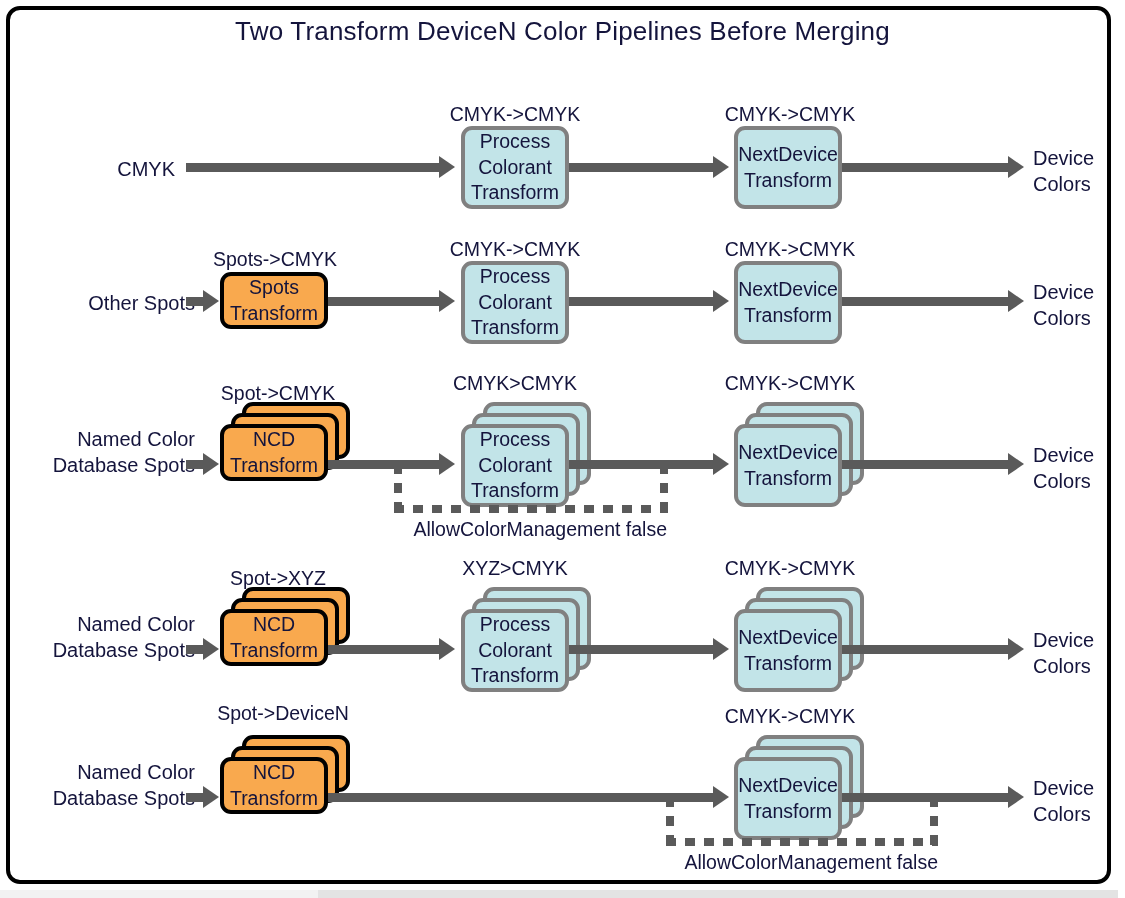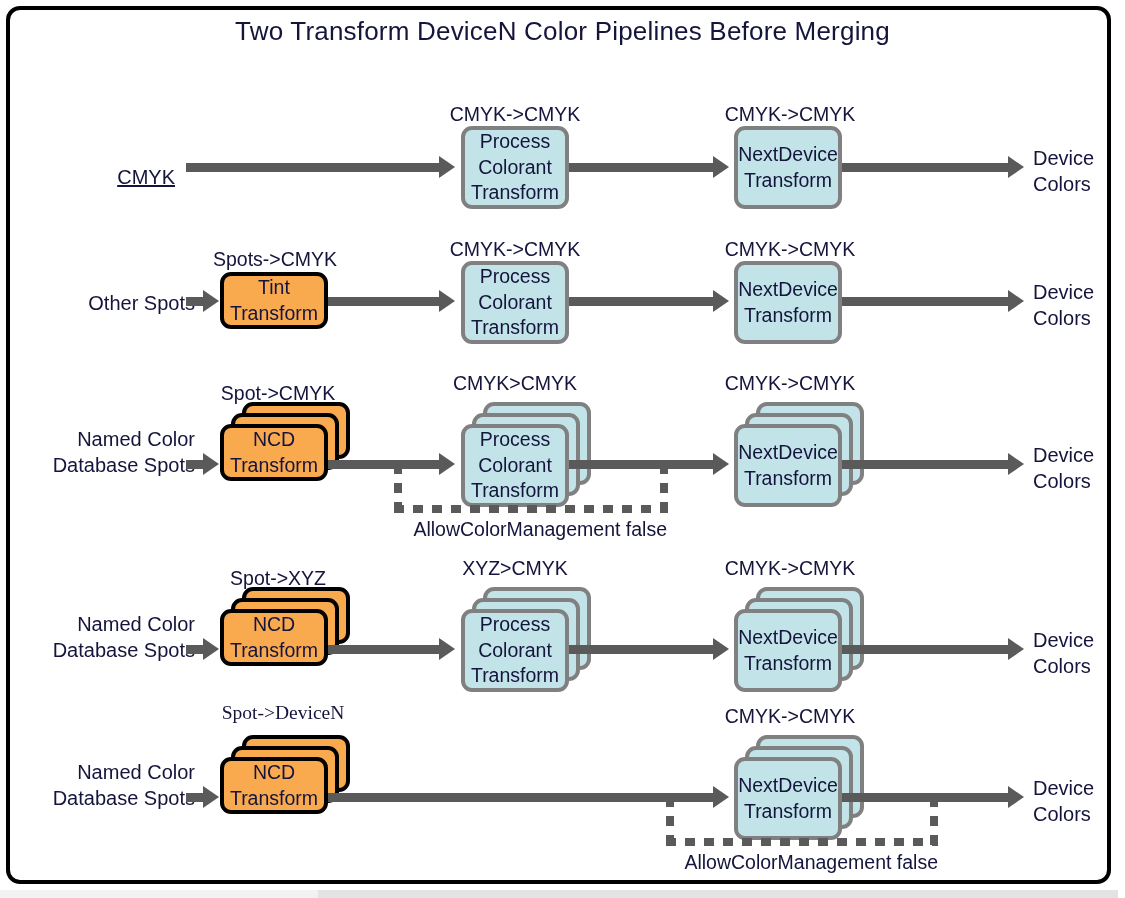--- a/index.html
+++ b/index.html
@@ -64,21 +64,21 @@
 </style>
 </head>
 <body>
 
 <div id="frame"></div>
 <div id="bottomstrip1"></div>
 <div id="bottomstrip2"></div>
 
 <div id="title">Two Transform DeviceN Color Pipelines Before Merging</div>
 
-<div class="lbl r" style="left:40px;top:164px;width:135px;text-decoration:underline;">CMYK</div>
+<div class="lbl r" style="left:40px;top:156px;width:135px;">CMYK</div>
 
 <div class="line" style="left:186px;top:163px;width:253px;"></div>
 <div class="ahead" style="left:439px;top:156px;"></div>
 
 <div class="maplbl" style="left:400px;top:103px;width:230px;">CMYK-&gt;CMYK</div>
 
 <div class="boxwrap" style="left:461px;top:126px;">
   <div class="bx cyan" style="left:0;top:0;width:108px;height:83px;">
     <span>Process</span>
     <span>Colorant</span>
@@ -104,21 +104,21 @@
   <div>Device</div>
   <div>Colors</div>
 </div>
 
 <div class="lbl r" style="left:20px;top:290px;width:175px;">Other Spots</div>
 <div class="line" style="left:186px;top:297px;width:17px;"></div>
 <div class="ahead" style="left:203px;top:290px;"></div>
 <div class="maplbl" style="left:160px;top:248px;width:230px;">Spots-&gt;CMYK</div>
 <div class="boxwrap" style="left:220px;top:272px;">
   <div class="bx orange" style="left:0;top:0;width:108px;height:57px;">
-    <span>Tint</span>
+    <span>Spots</span>
     <span>Transform</span>
   </div>
 </div>
 <div class="line" style="left:328px;top:297px;width:111px;"></div>
 <div class="ahead" style="left:439px;top:290px;"></div>
 <div class="maplbl" style="left:400px;top:238px;width:230px;">CMYK-&gt;CMYK</div>
 <div class="boxwrap" style="left:461px;top:261px;">
   <div class="bx cyan" style="left:0;top:0;width:108px;height:83px;">
     <span>Process</span>
     <span>Colorant</span>
@@ -235,21 +235,21 @@
   <div>Device</div>
   <div>Colors</div>
 </div>
 
 <div class="lbl r" style="left:15px;top:759px;width:180px;">
   <div>Named Color</div>
   <div>Database Spots</div>
 </div>
 <div class="line" style="left:186px;top:793px;width:17px;"></div>
 <div class="ahead" style="left:203px;top:786px;"></div>
-<div class="maplbl" style="left:163px;top:702px;width:240px;font-family:Liberation Serif, serif;">Spot-&gt;DeviceN</div>
+<div class="maplbl" style="left:163px;top:702px;width:240px;">Spot-&gt;DeviceN</div>
 <div class="boxwrap" style="left:220px;top:757px;">
   <div class="bx orange shadowlayer" style="left:22px;top:-22px;width:108px;height:57px;"></div>
   <div class="bx orange shadowlayer" style="left:11px;top:-11px;width:108px;height:57px;"></div>
   <div class="bx orange" style="left:0;top:0;width:108px;height:57px;">
     <span>NCD</span>
     <span>Transform</span>
   </div>
 </div>
 <div class="line" style="left:328px;top:793px;width:385px;"></div>
 <div class="ahead" style="left:713px;top:786px;"></div>

